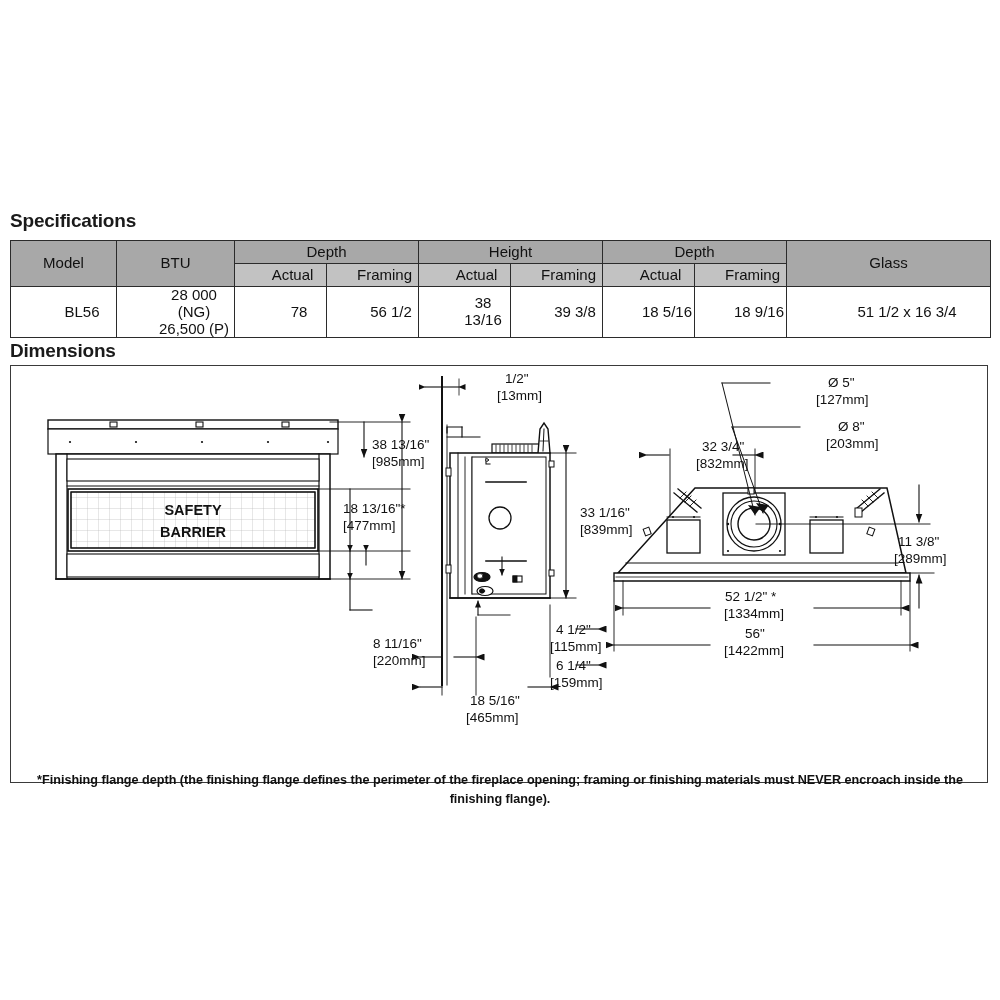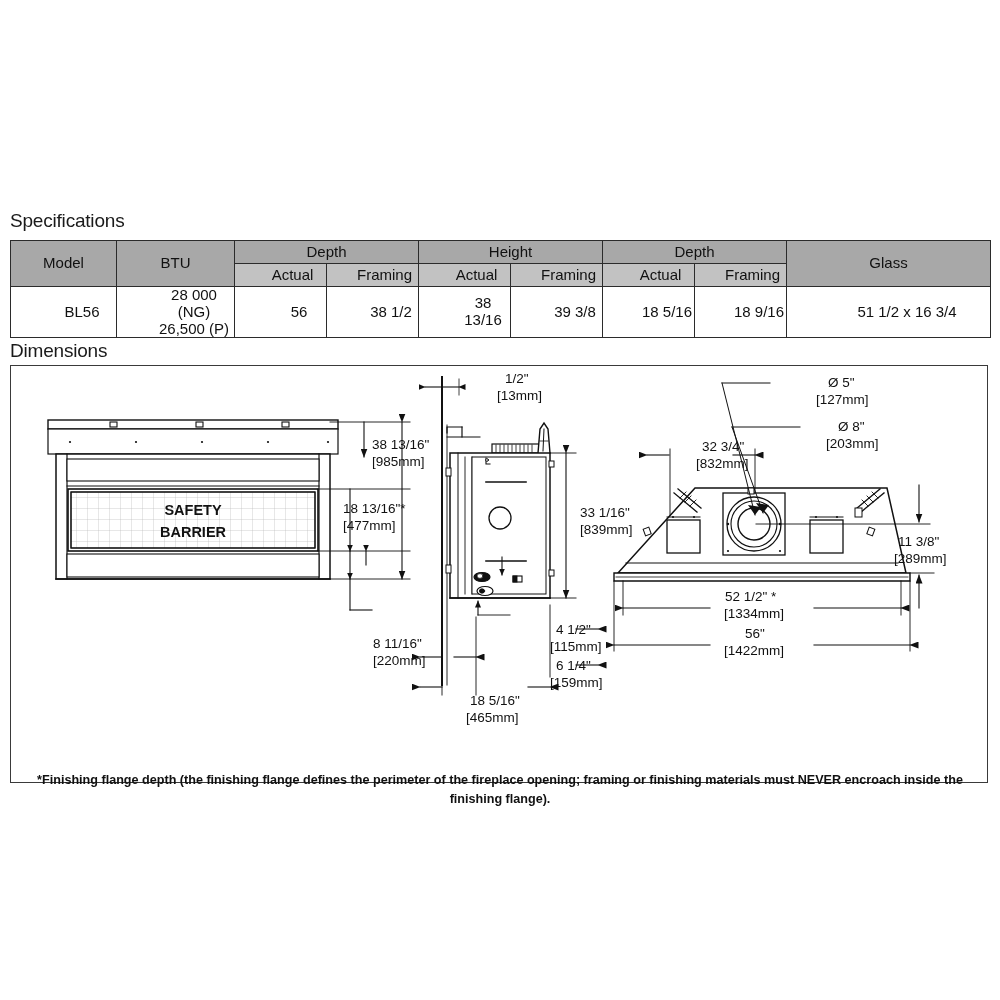--- a/index.html
+++ b/index.html
@@ -9,21 +9,21 @@
     font-family:"Liberation Sans", sans-serif;
     color:#1a1a1a;
     position:relative;
     overflow:hidden;
   }
   .page{position:absolute;left:0;top:0;width:1000px;height:1000px;}
 
   
   .sec-title{
     position:absolute;
-    font-weight:normal;
+    font-weight:bold;
     font-size:19px;
     letter-spacing:-0.2px;
     color:#1a1a1a;
   }
   #spec-title{left:10px;top:210px;}
   #dim-title{left:10px;top:340px;}
 
   
   #spec-table{
     position:absolute;left:10px;top:240px;width:980px;
@@ -101,22 +101,22 @@
         <th class="sub">Framing</th>
       </tr>
     </thead>
     <tbody>
       <tr>
         <td>BL56</td>
         <td>
           <span class="btu-l">28 000 (NG)</span>
           <span class="btu-l">26,500 (P)</span>
         </td>
-        <td>56</td>
-        <td>38 1/2</td>
+        <td>78</td>
+        <td>56 1/2</td>
         <td>38 13/16</td>
         <td>39 3/8</td>
         <td>18 5/16</td>
         <td>18 9/16</td>
         <td>51 1/2 x 16 3/4</td>
       </tr>
     </tbody>
   </table>
 
   <div class="sec-title" id="dim-title">Dimensions</div>

